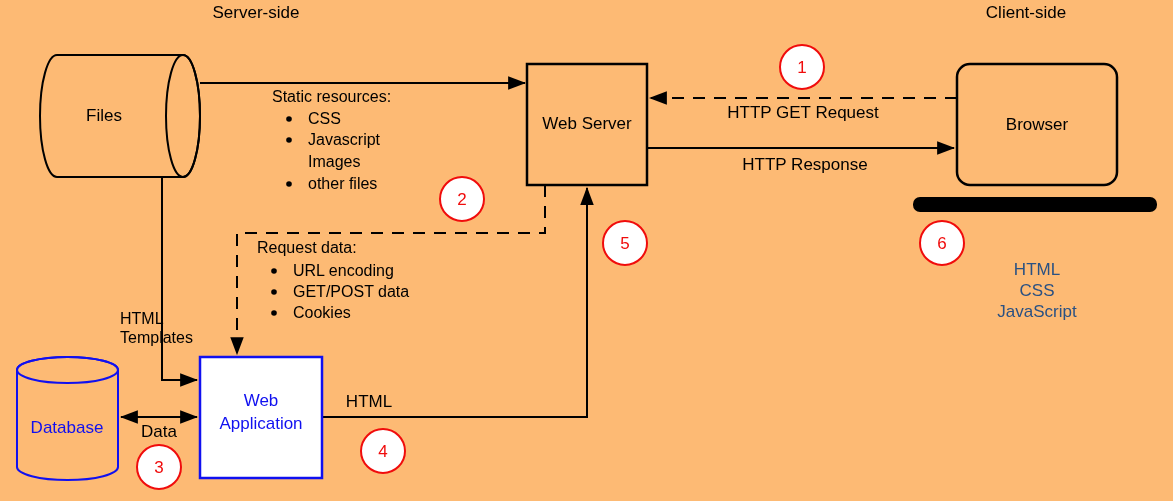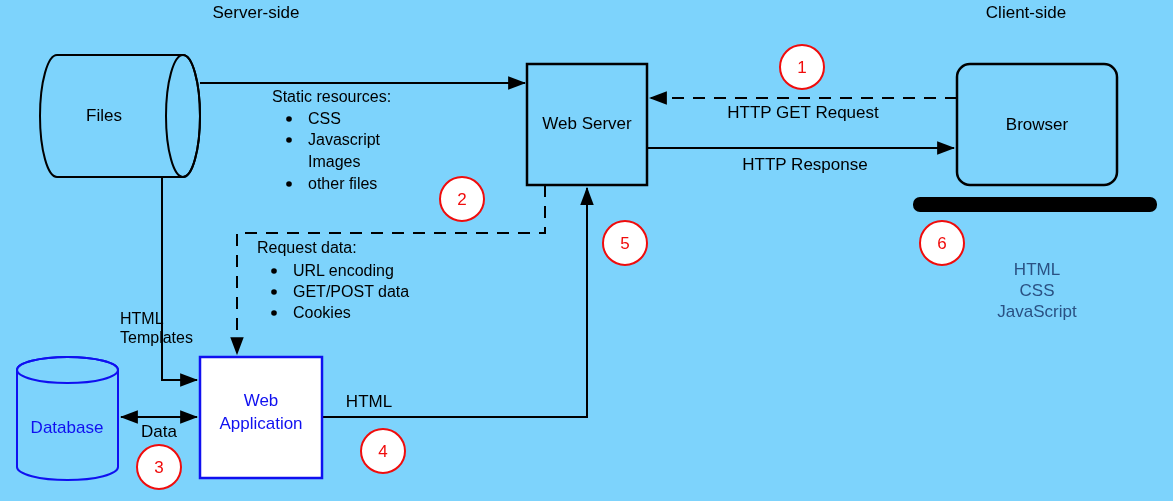--- a/index.html
+++ b/index.html
@@ -1,16 +1,16 @@
 <!DOCTYPE html>
 <html><head>
 <meta charset="utf-8">
 <style>
   html,body{margin:0;padding:0;background:#fff;}
-  .canvas{position:relative;width:1173px;height:501px;background:#7dd3fc;overflow:hidden;text-align:center;}
+  .canvas{position:relative;width:1173px;height:501px;background:#fdba74;overflow:hidden;text-align:center;}
   svg{display:block;}
   text{font-family:"Liberation Sans","DejaVu Sans",sans-serif;fill:#000;}
   .lbl{font-size:16px;}
   .big{font-size:17px;}
   .mid{text-anchor:middle;}
   .node-stroke{fill:none;stroke:#000;stroke-width:2.5;}
   .shape{fill:none;stroke:#000;stroke-width:2;}
   .blue-stroke{fill:#fff;stroke:#1010f0;stroke-width:2.5;}
   .blue-shape{fill:none;stroke:#1010f0;stroke-width:2;}
   .blue-text{fill:#1010f0;}

